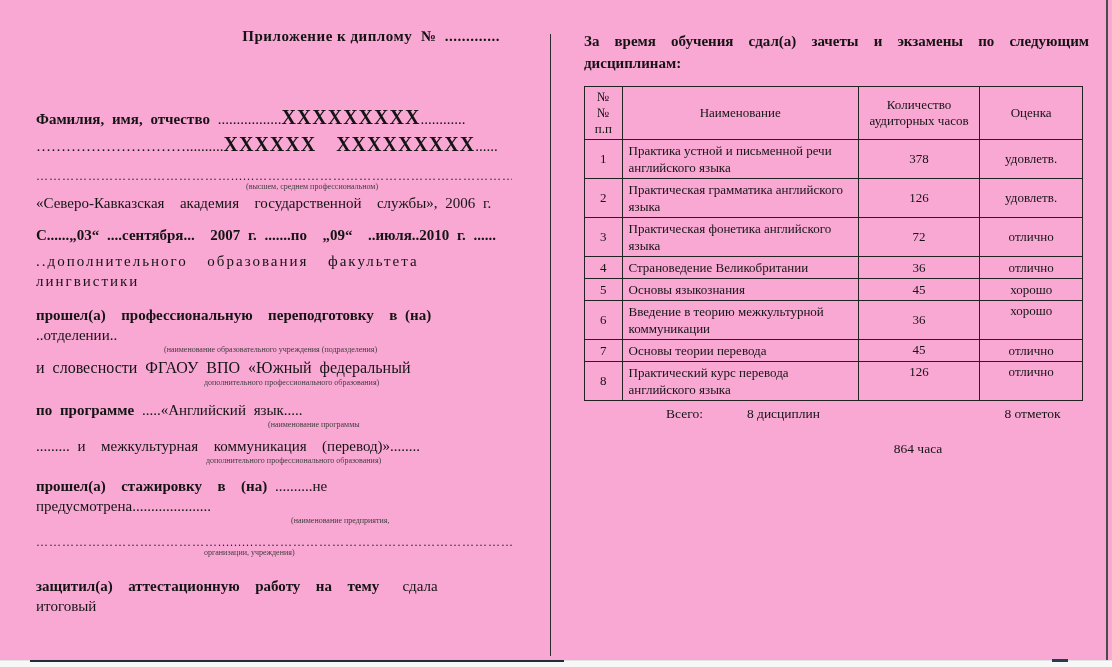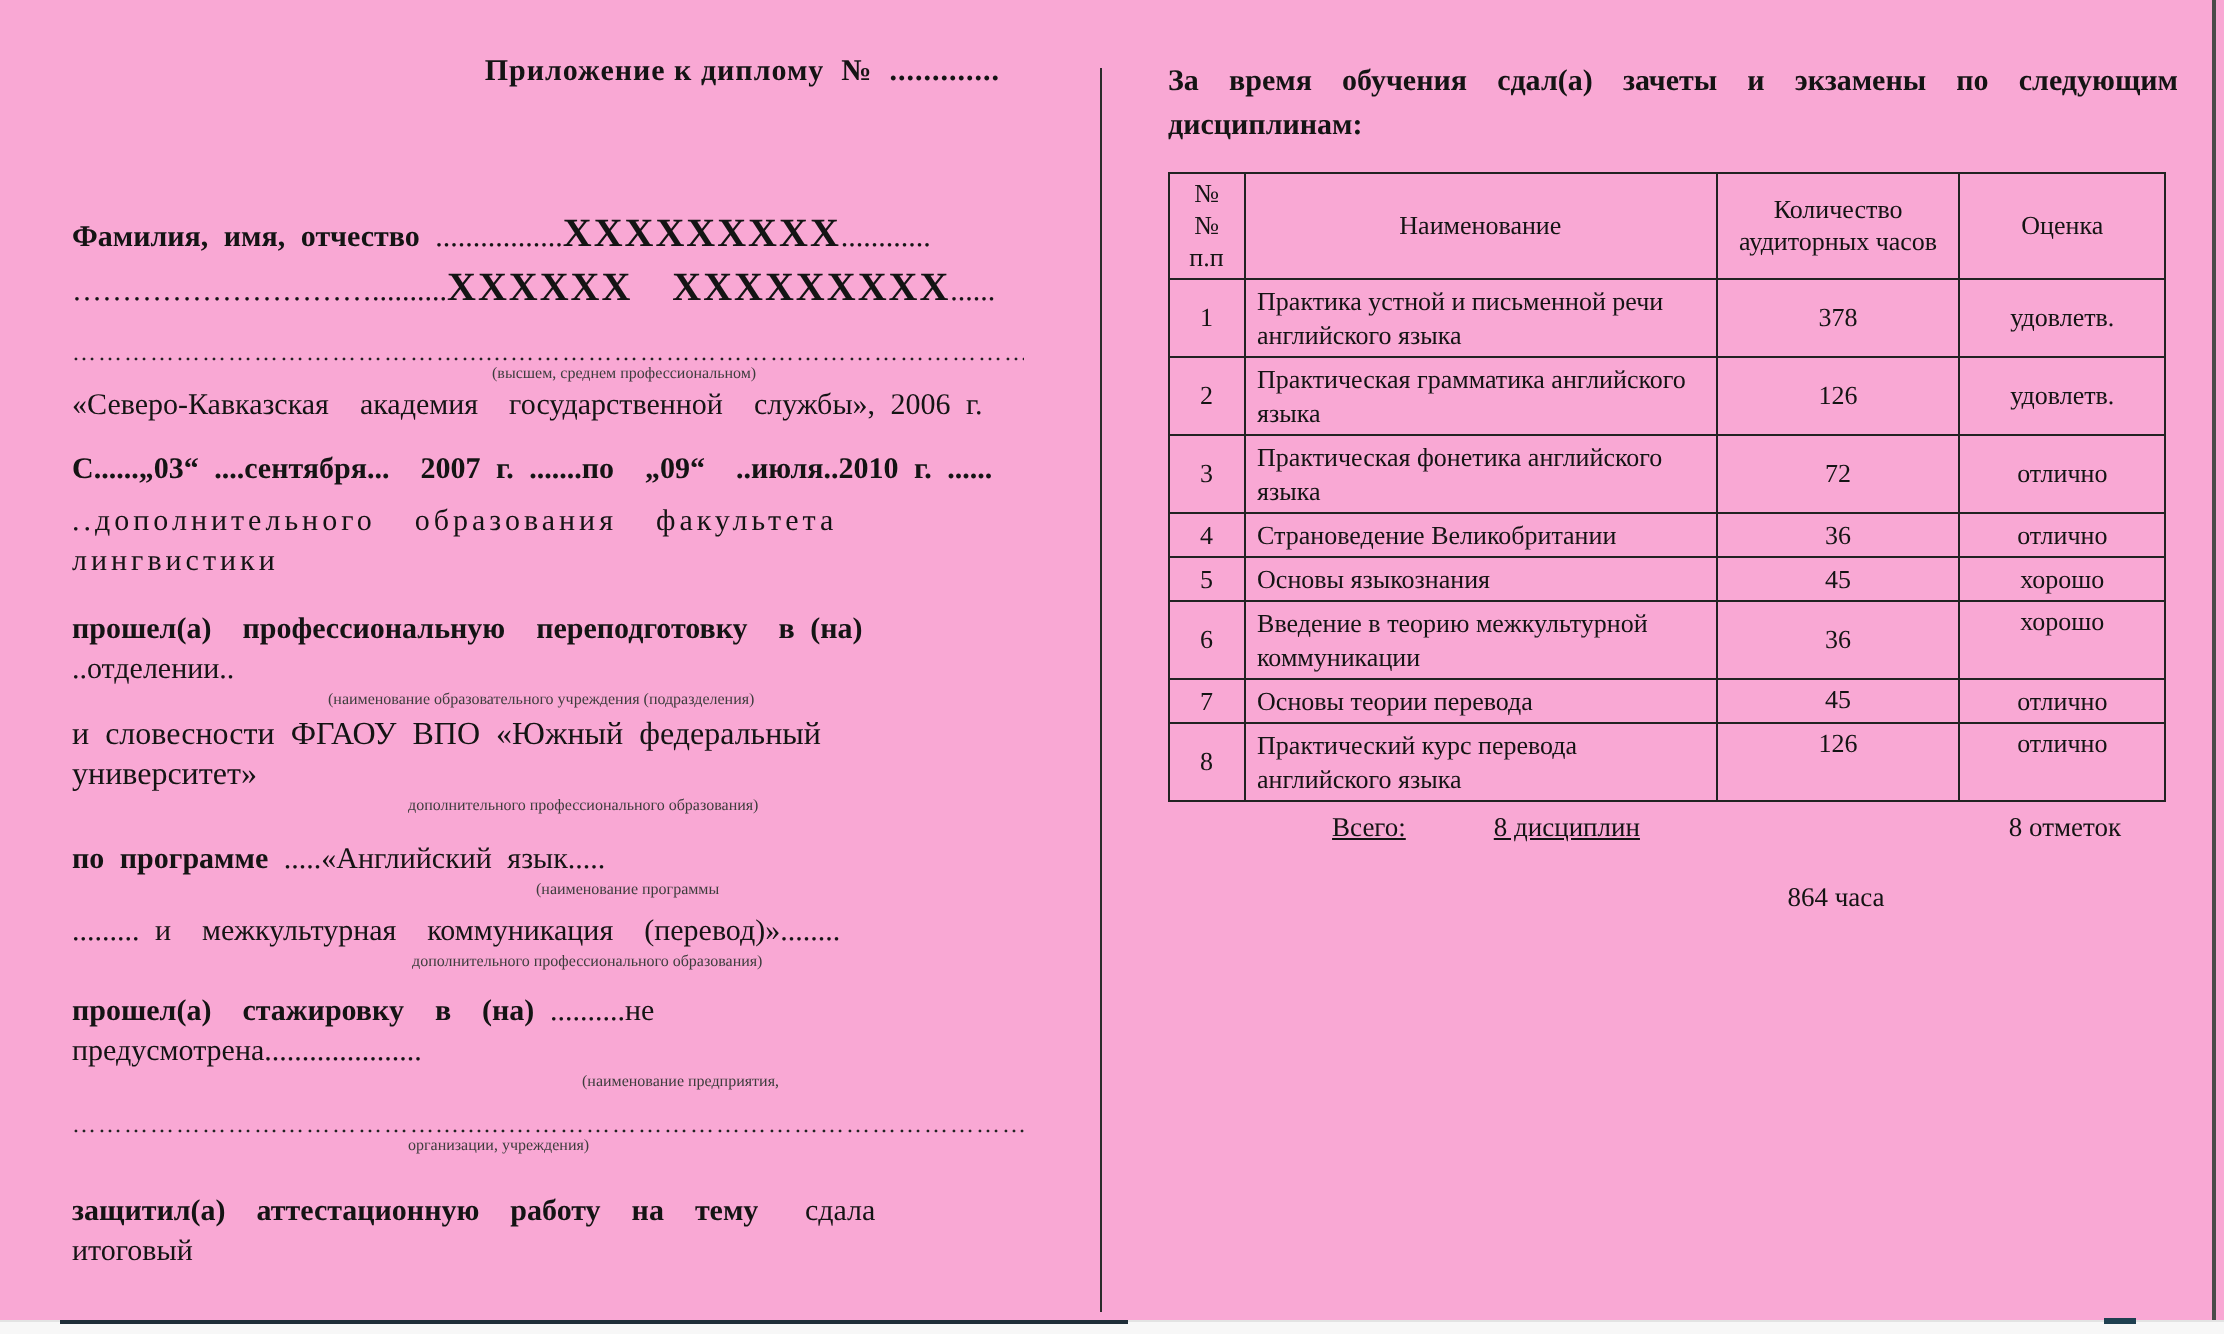--- a/index.html
+++ b/index.html
@@ -40,21 +40,21 @@
   .transcript-heading{margin:4px 0 0 0;width:505px;font-weight:bold;font-size:15px;line-height:22px;word-spacing:5px;text-align:justify;}
   table.disc{border-collapse:collapse;margin-top:12px;width:499px;font-size:13px;table-layout:fixed;}
   table.disc th,table.disc td{border:1px solid #222;padding:2px 6px;vertical-align:middle;font-weight:normal;}
   .col-num{width:34px;} .col-name{width:214px;} .col-hours{width:110px;} .col-grade{width:93px;}
   th.hdr{text-align:center;font-size:13px;line-height:16px;padding:3px 4px;}
   td.c-num{text-align:center;}
   td.c-name{text-align:left;line-height:17px;}
   td.c-hours{text-align:center;}
   td.c-grade{text-align:center;}
   .totals{display:grid;grid-template-columns:46px 226px 124px 105px;width:499px;margin-top:5px;font-size:13.5px;}
-  .totals .t-left{grid-column:2;display:flex;justify-content:center;gap:44px;text-decoration:underline;}
+  .totals .t-left{grid-column:2;display:flex;justify-content:center;gap:44px;}
   .totals .t-hours{grid-column:3;text-align:center;margin-top:35px;}
   .totals .t-grades{grid-column:4;text-align:center;}
 </style>
 </head>
 <body>
 
 <div class="page">
 
   <div class="left-pane">
     <p class="doc-title">Приложение к диплому  №  .............</p>
@@ -65,21 +65,20 @@
     <p class="dotline m-dot1">………………………………………......……………………………………………………………………</p>
 
     <p class="note" style="padding-left:210px">(высшем, среднем профессиональном)</p>
     <p class="line m-doc2">«Северо-Кавказская  академия  государственной  службы», 2006 г.</p>
     <p class="line m-period"><b>С......„03“ ....сентября...  2007 г. .......по  „09“  ..июля..2010 г. ......</b></p>
 
     <p class="line sp m-retrain2">..дополнительного  образования  факультета  лингвистики</p>
     <p class="line m-retrain"><b>прошел(а)  профессиональную  переподготовку  в (на)</b><span> ..отделении..</span></p>
     <p class="note" style="padding-left:128px">(наименование образовательного учреждения (подразделения)</p>
     <p class="line m-retrain3" style="font-size:16px">и словесности ФГАОУ ВПО «Южный федеральный</p>
-    <p class="line" style="font-size:16px">университет»</p>
     <p class="note" style="padding-left:168px">дополнительного профессионального образования)</p>
 
     <p class="line m-program"><b>по программе</b><span> .....«Английский язык.....</span></p>
     <p class="note" style="padding-left:232px">(наименование программы</p>
     <p class="line m-program2">......... и  межкультурная  коммуникация  (перевод)»........</p>
     <p class="note" style="padding-left:170px">дополнительного профессионального образования)</p>
 
     <p class="line m-intern"><b>прошел(а)  стажировку  в  (на)</b><span> ..........не  предусмотрена.....................</span></p>
     <p class="note" style="padding-left:255px">(наименование предприятия,</p>
     <p class="dotline m-dots2">…………………………………….........……………………………………………………</p>

